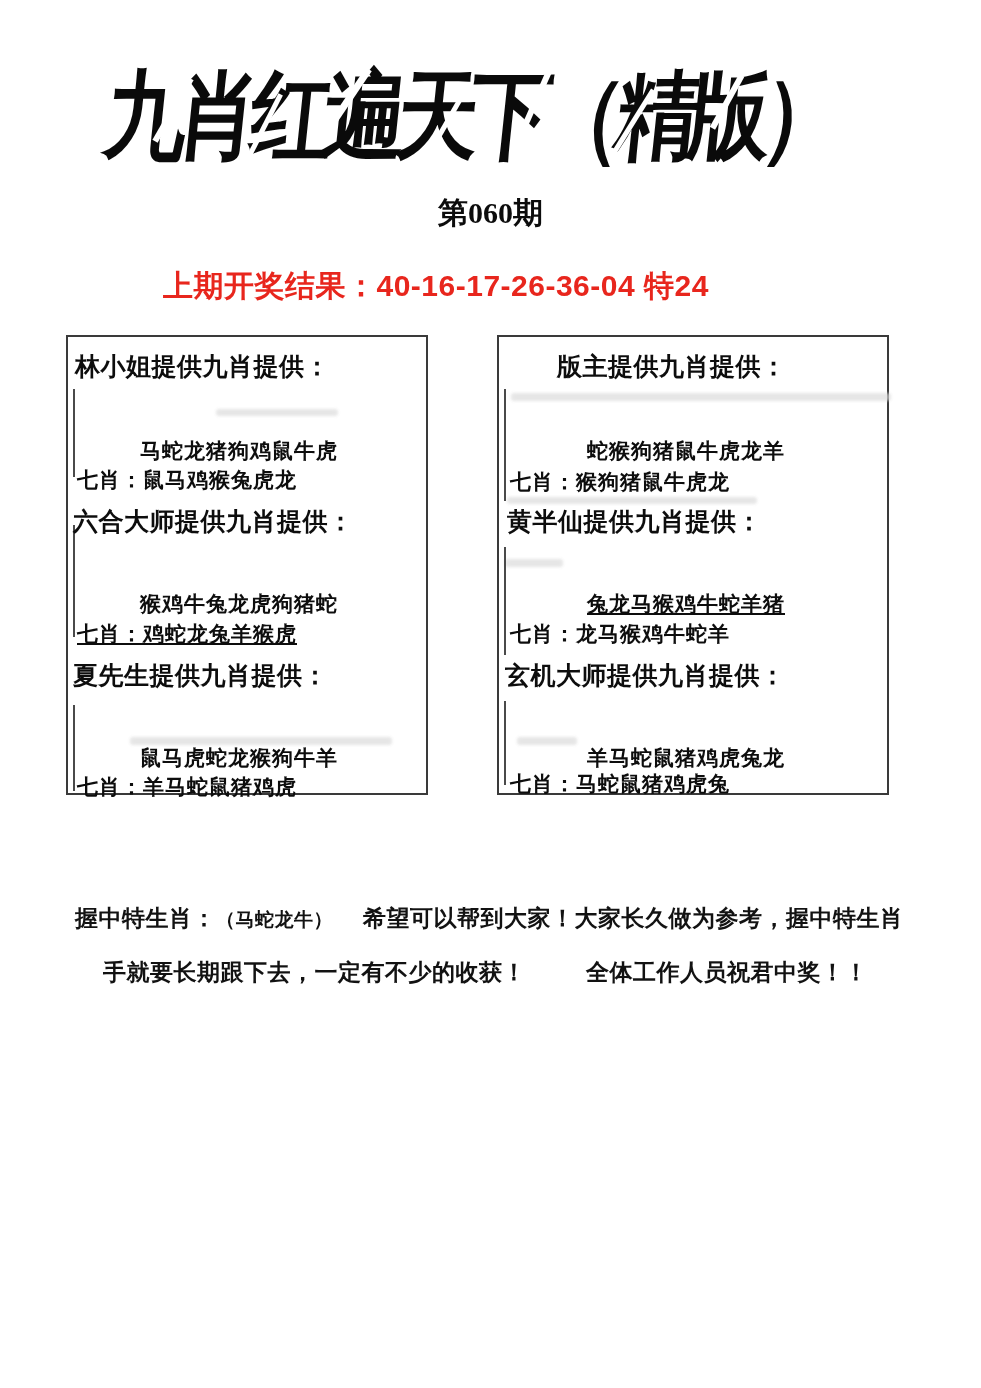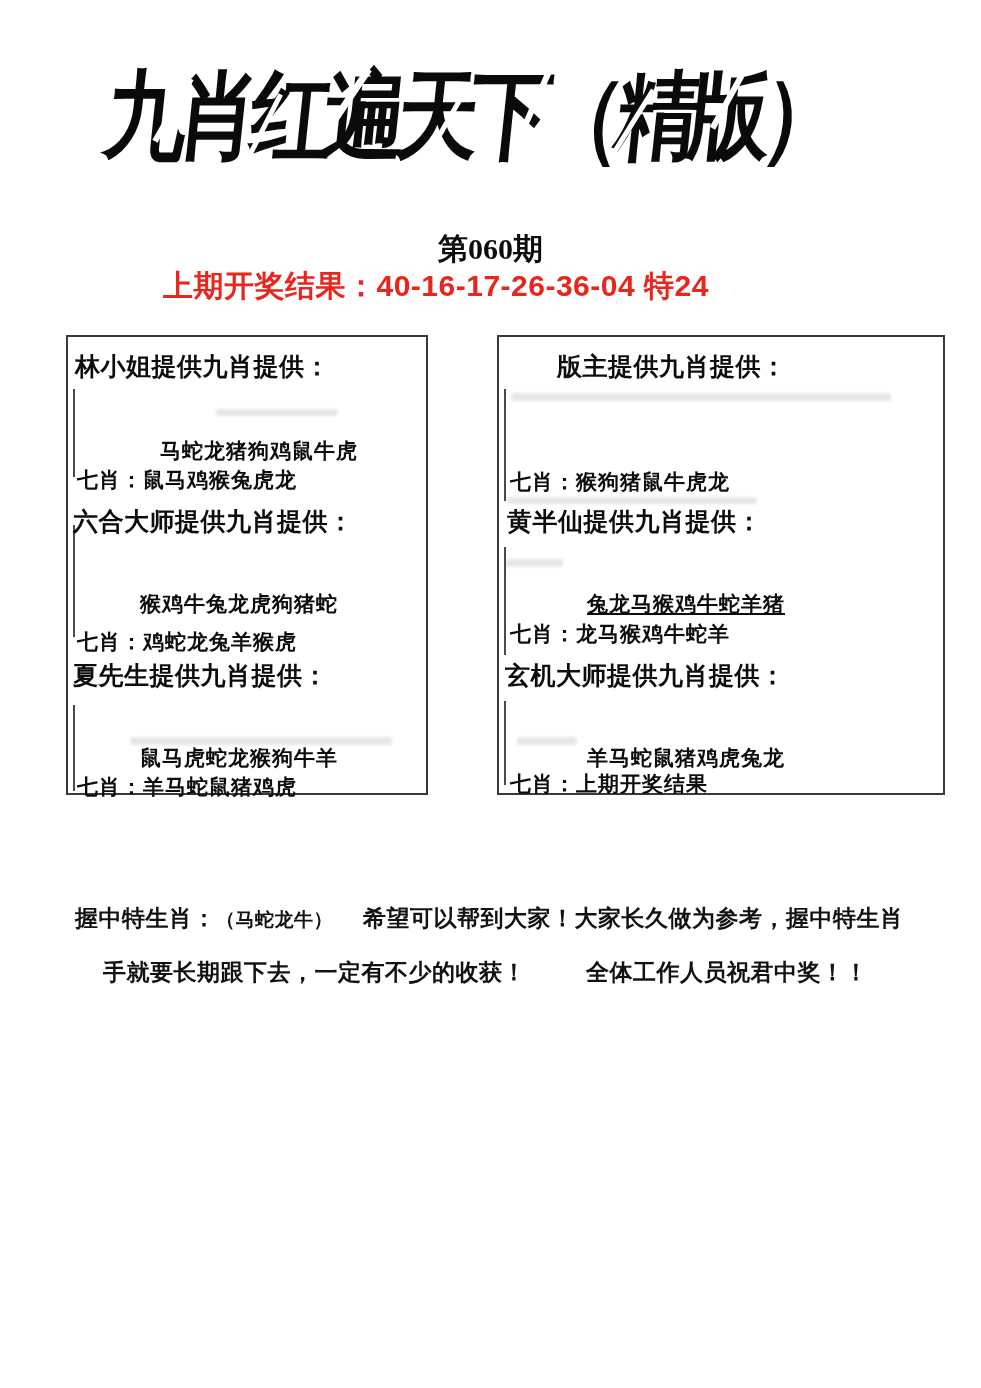--- a/index.html
+++ b/index.html
@@ -26,36 +26,35 @@
     transform-origin:left top;
     white-space:nowrap;
   }
   .slash{position:absolute;background:#ffffff;z-index:3;}
   
   .issue{
     position:absolute;left:0;top:193px;width:981px;
     text-align:center;
     font-size:30px;font-weight:700;color:#0c0c0c;
     font-family:"Liberation Serif","DejaVu Serif",serif;
-    margin-top:36px;
   }
   .result{
     position:absolute;left:163px;top:243px;
     font-family:"Liberation Sans","DejaVu Sans",sans-serif;
     font-size:30px;font-weight:600;letter-spacing:0.5px;
     white-space:nowrap;
     margin-top:23px;
   }
   
   .tip-box{
     position:absolute;top:335px;height:460px;
     border:2px solid #3a3a3a;background:#ffffff;box-sizing:border-box;
   }
   #box-left{left:66px;width:362px;}
-  #box-right{left:497px;width:448px;}
+  #box-right{left:497px;width:392px;}
   .provider{
     position:absolute;
     font-size:25px;font-weight:700;color:#0d0d0d;
     white-space:nowrap;letter-spacing:0.5px;
   }
   .nine-row,.seven-row{
     position:absolute;
     font-size:21px;font-weight:700;color:#0d0d0d;
     white-space:nowrap;letter-spacing:1px;
   }
@@ -96,28 +95,28 @@
 
   <div class="tip-box" id="box-left">
 
     <div class="smear" style="left:148px;top:72px;width:122px;height:7px;"></div>
     <div class="smear" style="left:62px;top:400px;width:262px;height:8px;"></div>
     <div class="tick" style="left:5px;top:52px;height:88px;"></div>
     <div class="tick" style="left:5px;top:188px;height:112px;"></div>
     <div class="tick" style="left:5px;top:368px;height:86px;"></div>
 
     <div class="provider" style="left:7px;top:13px;">林小姐提供九肖提供：</div>
-    <div class="nine-row" style="left:72px;top:100px;margin-left:20px;">马蛇龙猪狗鸡鼠牛虎</div>
+    <div class="nine-row" style="left:72px;top:100px;">马蛇龙猪狗鸡鼠牛虎</div>
     <div class="seven-row" style="left:9px;top:129px;">
       <span>七肖：</span><span>鼠马鸡猴兔虎龙</span>
     </div>
 
     <div class="provider" style="left:5px;top:168px;">六合大师提供九肖提供：</div>
     <div class="nine-row" style="left:72px;top:253px;">猴鸡牛兔龙虎狗猪蛇</div>
-    <div class="seven-row" style="left:9px;top:291px;">
+    <div class="seven-row" style="left:9px;top:283px;text-decoration:underline;">
       <span>七肖：</span><span>鸡蛇龙兔羊猴虎</span>
     </div>
 
     <div class="provider" style="left:5px;top:322px;">夏先生提供九肖提供：</div>
     <div class="nine-row" style="left:72px;top:407px;">鼠马虎蛇龙猴狗牛羊</div>
     <div class="seven-row" style="left:9px;top:436px;">
       <span>七肖：</span><span>羊马蛇鼠猪鸡虎</span>
     </div>
   </div>
 
@@ -125,34 +124,35 @@
 
     <div class="smear" style="left:12px;top:56px;width:380px;height:8px;"></div>
     <div class="smear" style="left:8px;top:160px;width:250px;height:7px;"></div>
     <div class="smear" style="left:6px;top:222px;width:58px;height:8px;"></div>
     <div class="smear" style="left:18px;top:400px;width:60px;height:8px;"></div>
     <div class="tick" style="left:5px;top:52px;height:112px;"></div>
     <div class="tick" style="left:5px;top:210px;height:108px;"></div>
     <div class="tick" style="left:5px;top:364px;height:84px;"></div>
 
     <div class="provider" style="left:58px;top:13px;">版主提供九肖提供：</div>
+    <div class="nine-row" style="left:88px;top:100px;">蛇猴狗猪鼠牛虎龙羊</div>
     <div class="seven-row" style="left:11px;top:131px;">
       <span>七肖：</span><span>猴狗猪鼠牛虎龙</span>
     </div>
 
     <div class="provider" style="left:8px;top:168px;">黄半仙提供九肖提供：</div>
     <div class="nine-row" style="left:88px;top:253px;text-decoration:underline;">兔龙马猴鸡牛蛇羊猪</div>
     <div class="seven-row" style="left:11px;top:283px;">
       <span>七肖：</span><span>龙马猴鸡牛蛇羊</span>
     </div>
 
     <div class="provider" style="left:6px;top:322px;">玄机大师提供九肖提供：</div>
     <div class="nine-row" style="left:88px;top:407px;">羊马蛇鼠猪鸡虎兔龙</div>
     <div class="seven-row" style="left:11px;top:433px;">
-      <span>七肖：</span><span>上期开奖结果</span>
+      <span>七肖：</span><span>马蛇鼠猪鸡虎兔</span>
     </div>
   </div>
 
 
   <div class="footer-line" style="left:75px;top:903px;">
     <span>握中特生肖：</span><span class="footer-small">（马蛇龙牛）</span><span class="gap-30"></span><span>希望可以帮到大家！大家长久做为参考，握中特生肖</span>
   </div>
 
   <div class="footer-line" style="left:103px;top:957px;">
     <span>手就要长期跟下去，一定有不少的收获！</span><span class="gap-60"></span><span>全体工作人员祝君中奖！！</span>

